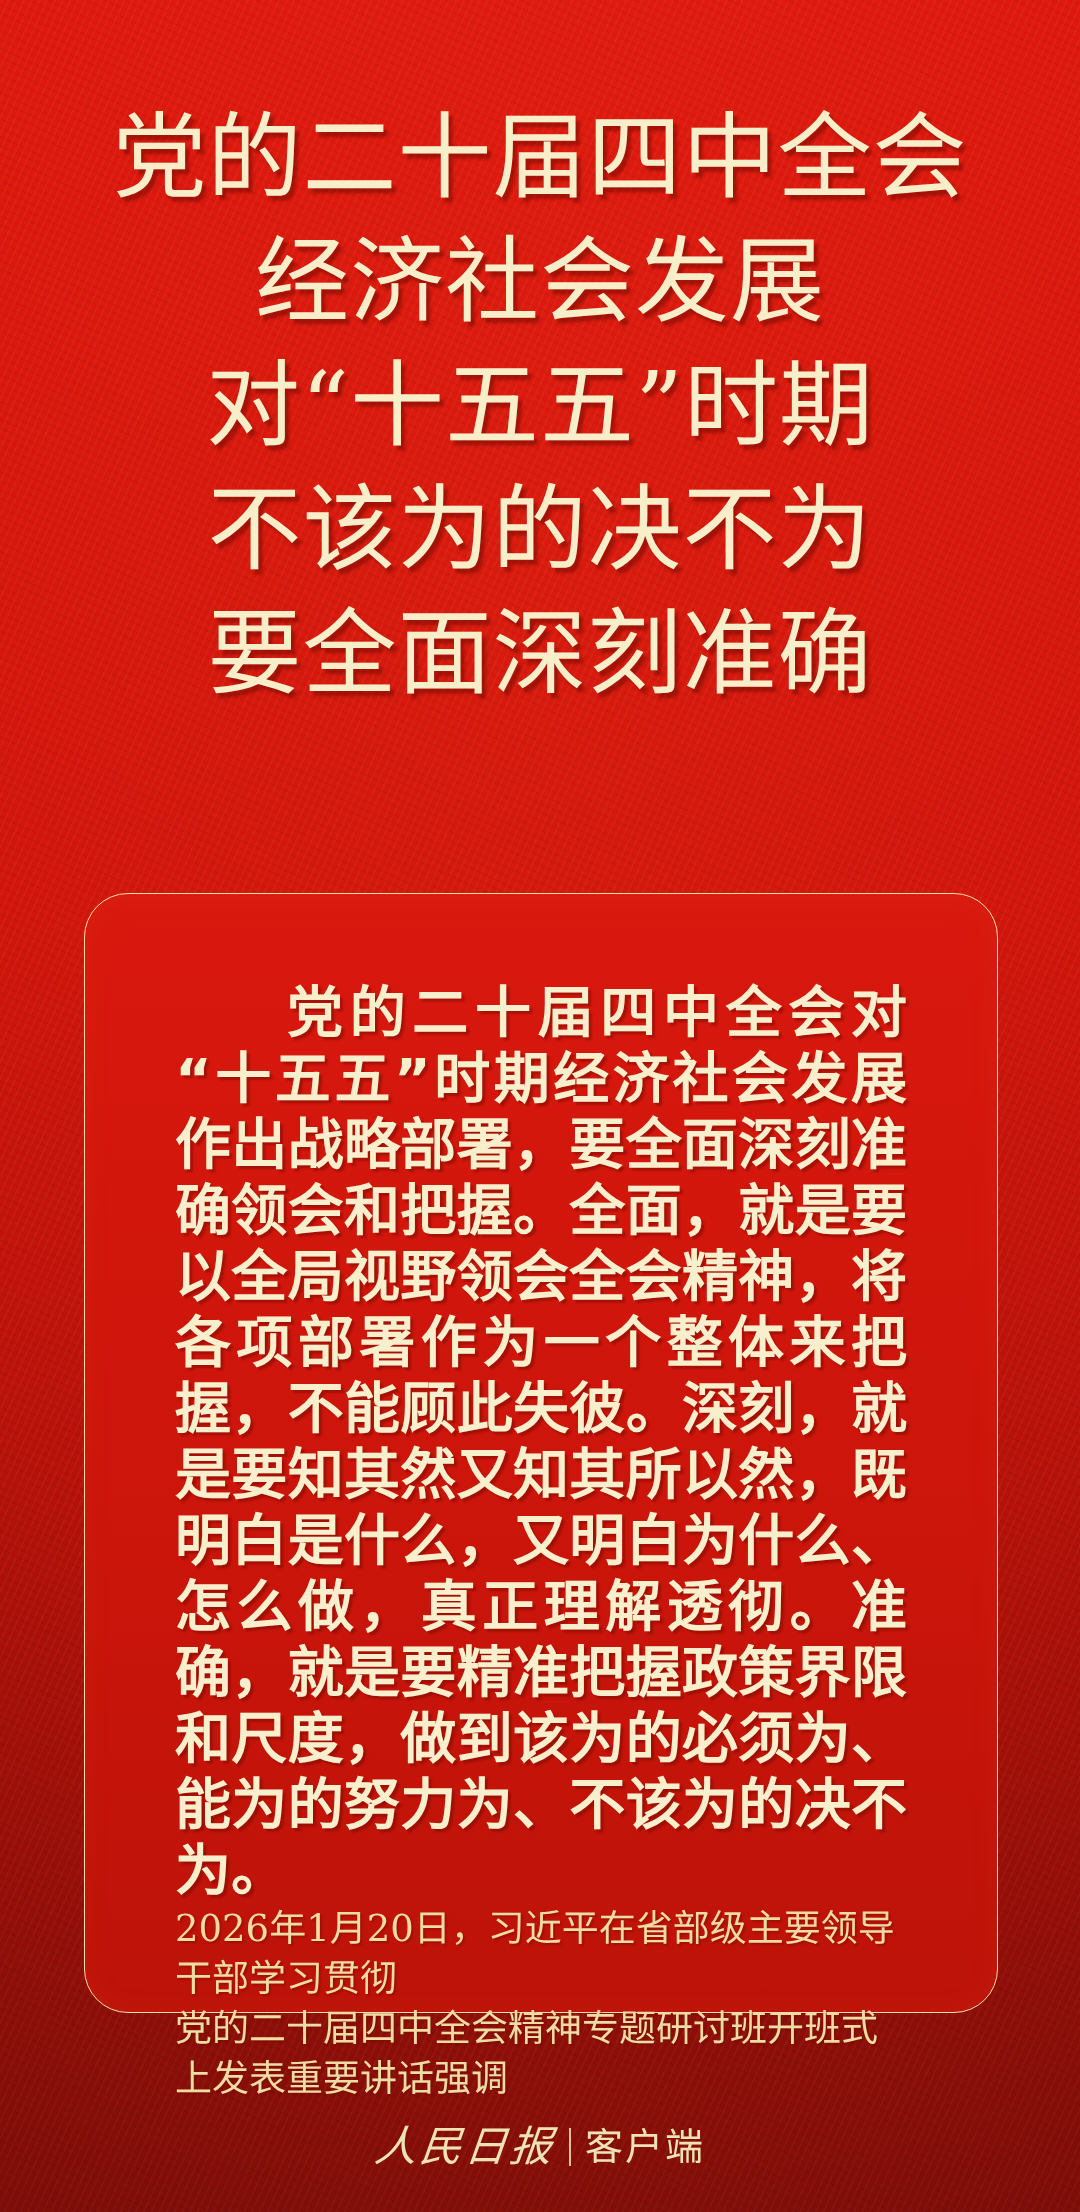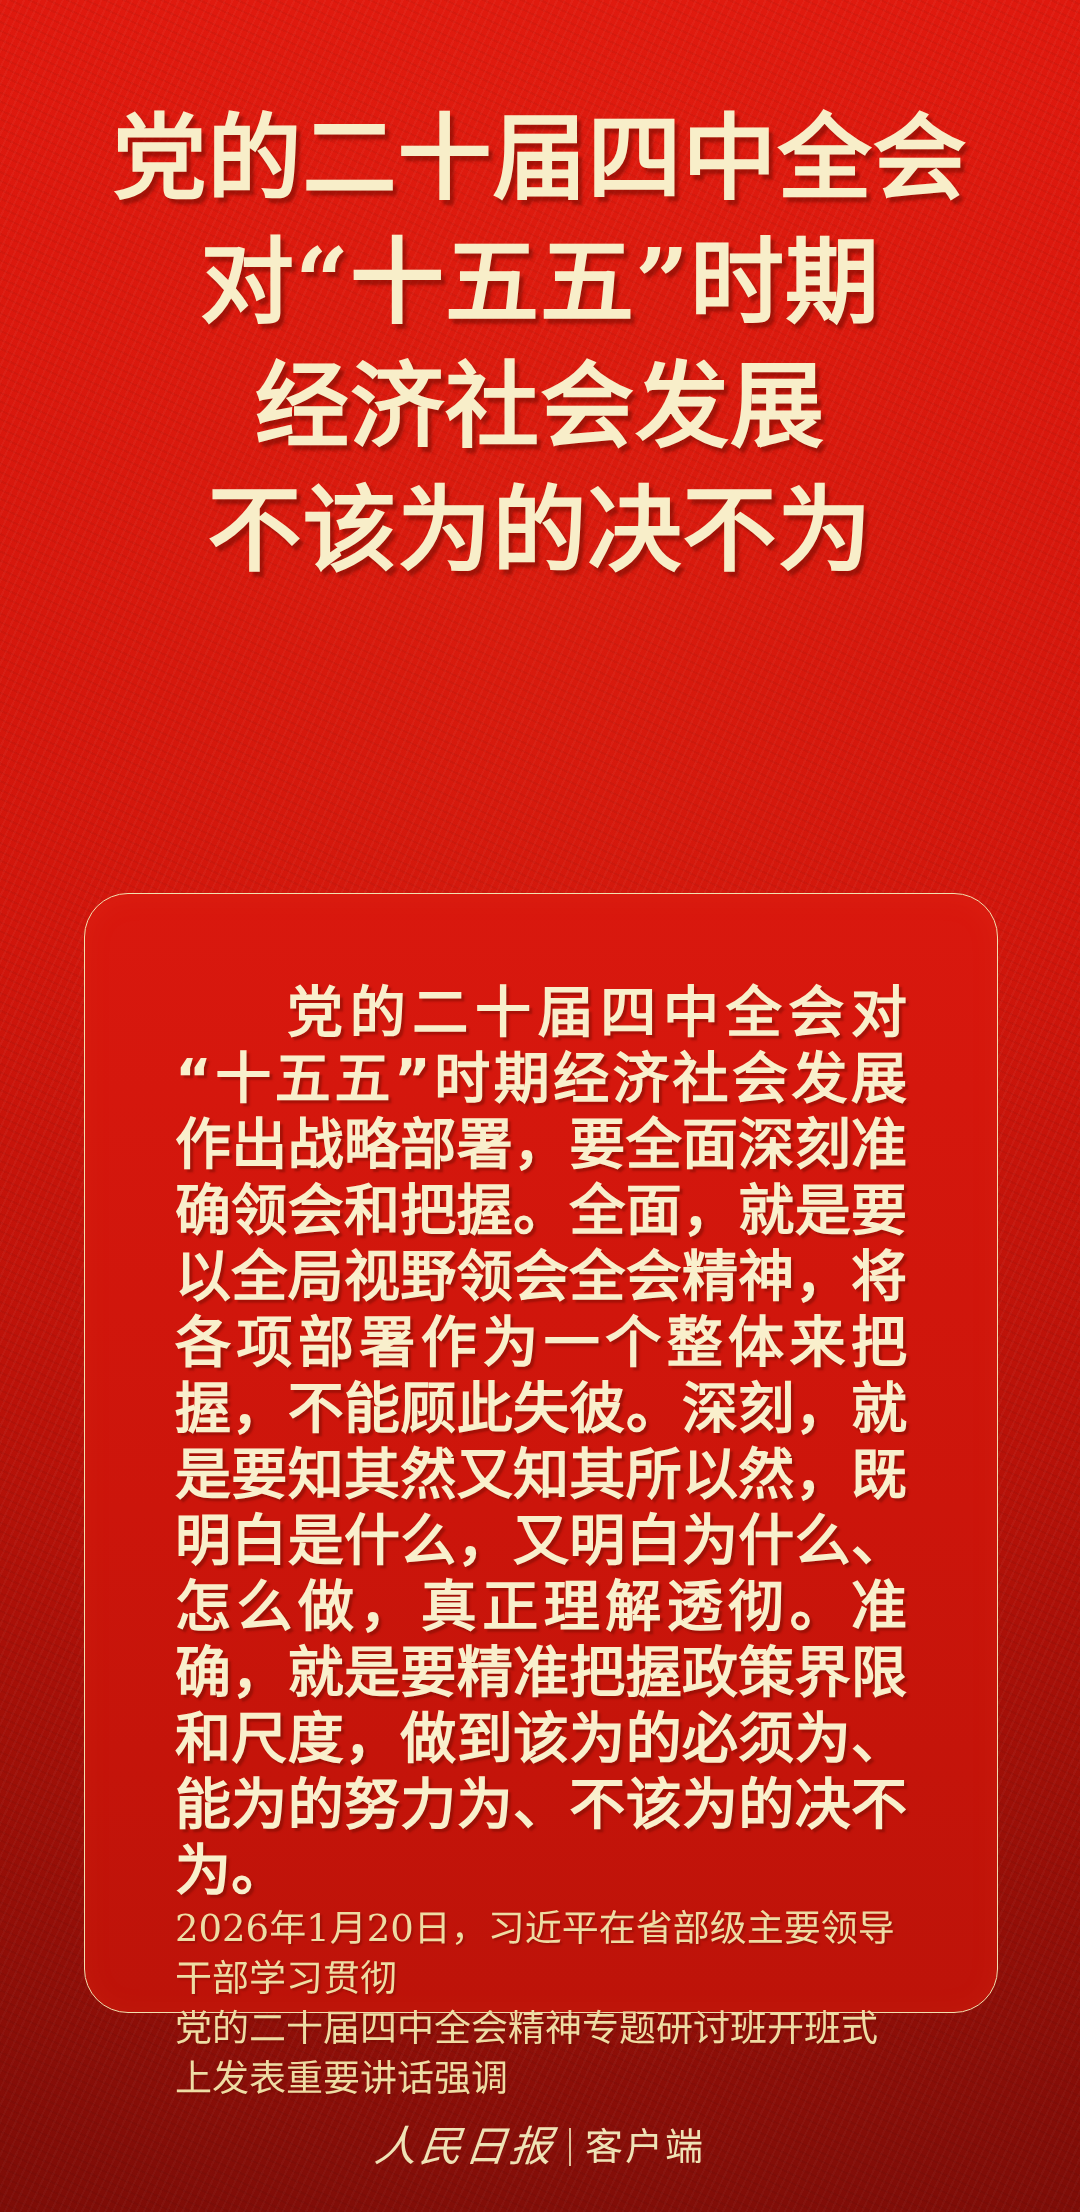--- a/index.html
+++ b/index.html
@@ -34,21 +34,21 @@
   }
   
   .vignette{
     position:absolute;inset:0;pointer-events:none;
     background:radial-gradient(135% 95% at 50% 28%,rgba(255,80,30,0.10) 0%,transparent 52%,rgba(60,0,0,0.30) 100%);
   }
   .headline{
     position:absolute;top:96px;left:0;right:0;
     text-align:center;
     font-family:"DejaVu Serif","Liberation Serif",serif;
-    font-weight:700;
+    font-weight:400;
     font-size:94px;line-height:124px;
     color:var(--headline-text);
     text-shadow:4px 5px 3px rgba(110,10,0,0.50);
     letter-spacing:1px;
   }
   .quote-card{
     position:absolute;left:84px;top:893px;
     width:914px;height:1120px;
     border:1px solid var(--card-border);
     border-radius:44px;
@@ -96,23 +96,24 @@
   }
 </style>
 </head>
 <body>
 
 <div class="texture"></div>
 <div class="vignette"></div>
 
 <div class="headline">
   <div>党的二十届四中全会</div>
+  <div>经济社会发展</div>
   <div>对“十五五”时期</div>
-  <div>经济社会发展</div>
   <div>不该为的决不为</div>
+  <div>要全面深刻准确</div>
 </div>
 
 <div class="quote-card">
   <p class="quote-text">党的二十届四中全会对“十五五”时期经济社会发展作出战略部署，要全面深刻准确领会和把握。全面，就是要以全局视野领会全会精神，将各项部署作为一个整体来把握，不能顾此失彼。深刻，就是要知其然又知其所以然，既明白是什么，又明白为什么、怎么做，真正理解透彻。准确，就是要精准把握政策界限和尺度，做到该为的必须为、能为的努力为、不该为的决不为。</p>
   <div class="attribution">
     <div>2026年1月20日，习近平在省部级主要领导干部学习贯彻</div>
     <div>党的二十届四中全会精神专题研讨班开班式上发表重要讲话强调</div>
   </div>
 </div>
 

